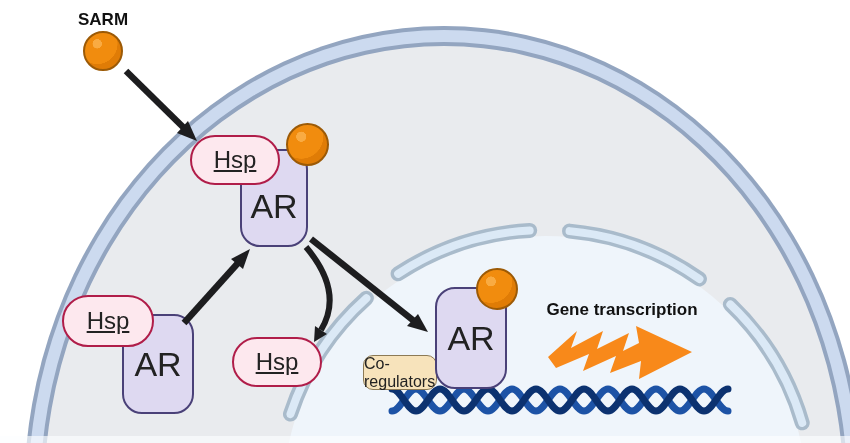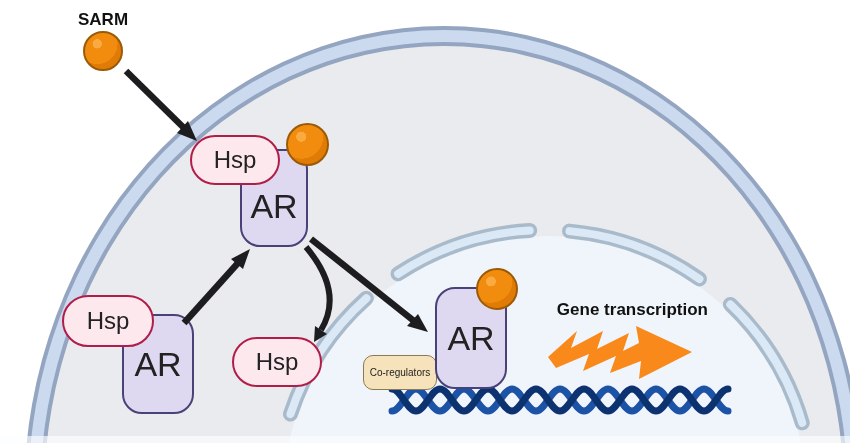--- a/index.html
+++ b/index.html
@@ -11,47 +11,47 @@
   
   .cell{
     position:absolute;left:40px;top:42px;width:800px;height:900px;border-radius:50%;
     background:var(--cytoplasm,#e9ebee);
     border:4px solid var(--membrane-line,#93a5c0);
     box-shadow:0 0 0 12px var(--membrane-band,#ccdaef),0 0 0 16px var(--membrane-line,#93a5c0);
   }
   .pill{
     position:absolute;display:flex;align-items:center;justify-content:center;
     background:var(--hsp-fill,#fde8ee);border:2.5px solid var(--hsp-border,#b01d49);
-    border-radius:26px;font-size:24px;color:#222;
+    border-radius:26px;font-size:24px;color:#222;text-decoration:underline;
   }
   .arbox{
     position:absolute;display:flex;align-items:center;justify-content:center;
     background:var(--ar-fill,#ded9f1);border:2.5px solid var(--ar-border,#4a4178);
     border-radius:20px;font-size:34px;color:#222;
   }
   .ball{
     position:absolute;border-radius:50%;
     border:2px solid var(--ligand-outline,#9c5a06);
     background:radial-gradient(circle at 34% 30%,var(--ligand-highlight,#f9ab42) 0 13%,var(--ligand-main,#f18c0e) 14% 58%,#e07c06 59% 80%,var(--ligand-dark,#c96d06) 100%);
     box-sizing:border-box;
   }
   .coreg{
     position:absolute;left:363px;top:355px;width:72px;height:33px;
     display:flex;align-items:center;justify-content:center;
     background:var(--coreg-fill,#f7e3bb);border:1.5px solid var(--coreg-border,#8c7a55);
-    border-radius:10px;font-size:10px;color:#222;
+    border-radius:10px;font-size:16px;color:#222;
   }
   .are{
     position:absolute;left:421px;top:384px;width:93px;height:30px;
     display:flex;align-items:center;justify-content:center;
     background:var(--are-fill,#d5369b);border:2px solid var(--are-border,#a3206f);
     border-radius:16px;font-size:19px;font-weight:700;color:#fff;letter-spacing:1px;
   }
   .sarm-label{position:absolute;left:78px;top:10px;width:64px;font-size:17px;font-weight:700;color:#111;}
-  .gene-label{position:absolute;left:536px;top:300px;width:172px;text-align:right;font-size:17px;font-weight:700;color:#111;}
+  .gene-label{position:absolute;left:536px;top:300px;width:172px;text-align:center;font-size:17px;font-weight:700;color:#111;}
   .edge-strip{position:absolute;left:0;top:436px;width:850px;height:7px;background:rgba(252,253,255,0.65);}
 </style>
 </head>
 <body>
 
 <div class="stage">
 
   <div class="cell"></div>
 
   <svg class="layer" viewBox="0 0 850 443">

